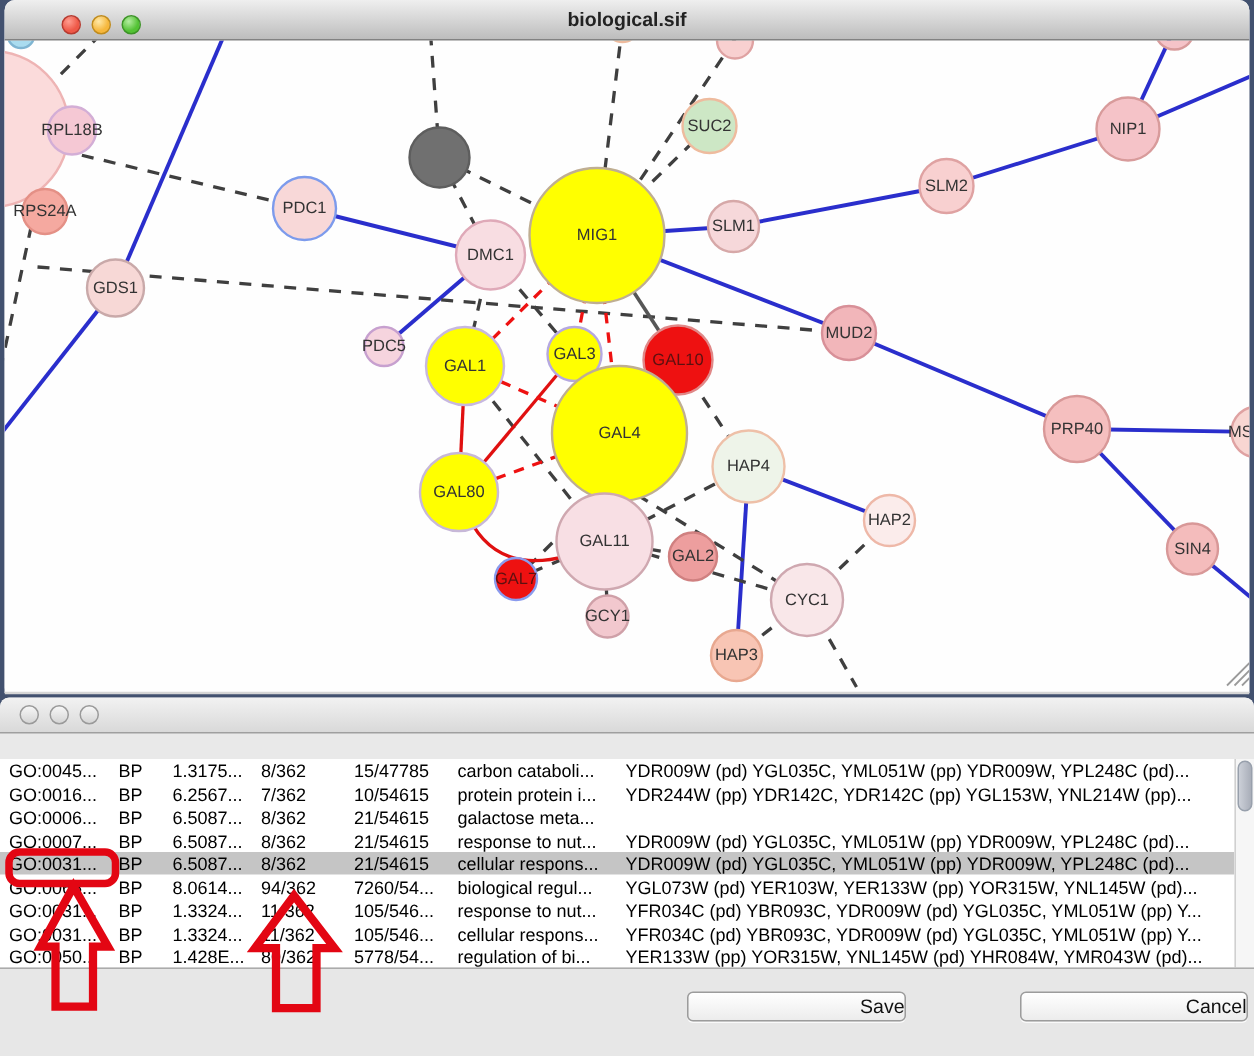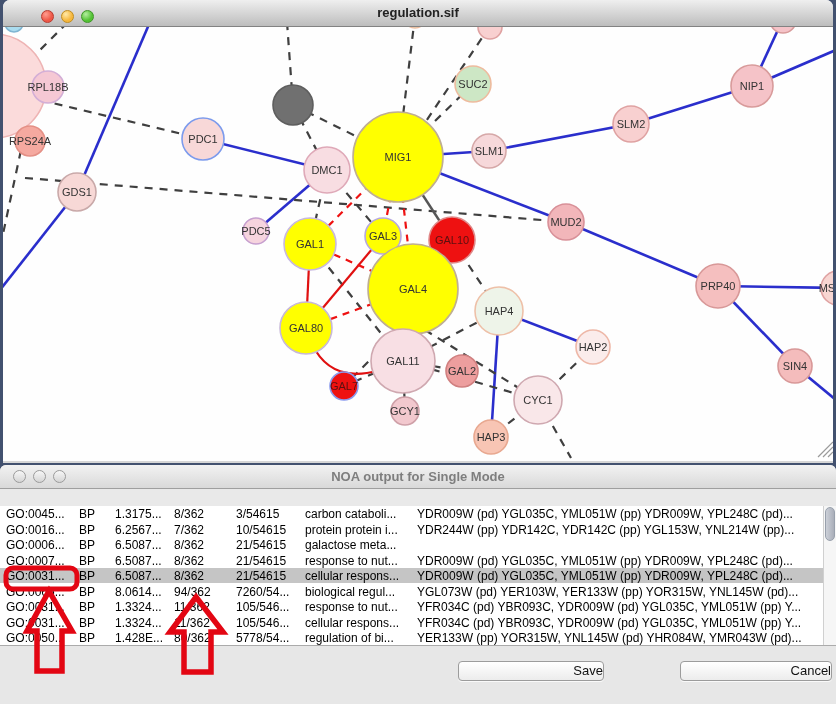--- a/index.html
+++ b/index.html
@@ -185,39 +185,38 @@
         <circle cx="405" cy="411" r="14" fill="#f2c8ce" stroke="#cfa0a8" stroke-width="1.6"></circle>
         <text x="405" y="411" text-anchor="middle" dominant-baseline="central" font-size="11" fill="#333">GCY1</text>
         <circle cx="491" cy="437" r="17" fill="#f8c5b4" stroke="#e8a890" stroke-width="1.6"></circle>
         <text x="491" y="437" text-anchor="middle" dominant-baseline="central" font-size="11" fill="#333">HAP3</text>
       </svg>
   </div>
   <div class="titlebar">
     <div class="light l-red"></div>
     <div class="light l-yellow"></div>
     <div class="light l-green"></div>
-    <div class="wtitle">regulation.sif</div>
+    <div class="wtitle">biological.sif</div>
   </div>
 </div>
 
 <div class="window-bottom">
   <div class="titlebar2">
     <div class="light2 l2-1"></div>
     <div class="light2 l2-2"></div>
     <div class="light2 l2-3"></div>
-    <div class="wtitle">NOA output for Single Mode</div>
   </div>
 
   <div class="tbody" id="tbody">
       <div class="trow">
         <div class="cell c0">GO:0045...</div>
         <div class="cell c1">BP</div>
         <div class="cell c2">1.3175...</div>
         <div class="cell c3">8/362</div>
-        <div class="cell c4">3/54615</div>
+        <div class="cell c4">15/47785</div>
         <div class="cell c5">carbon cataboli...</div>
         <div class="cell c6">YDR009W (pd) YGL035C, YML051W (pp) YDR009W, YPL248C (pd)...</div>
       </div>
       <div class="trow">
         <div class="cell c0">GO:0016...</div>
         <div class="cell c1">BP</div>
         <div class="cell c2">6.2567...</div>
         <div class="cell c3">7/362</div>
         <div class="cell c4">10/54615</div>
         <div class="cell c5">protein protein i...</div>

